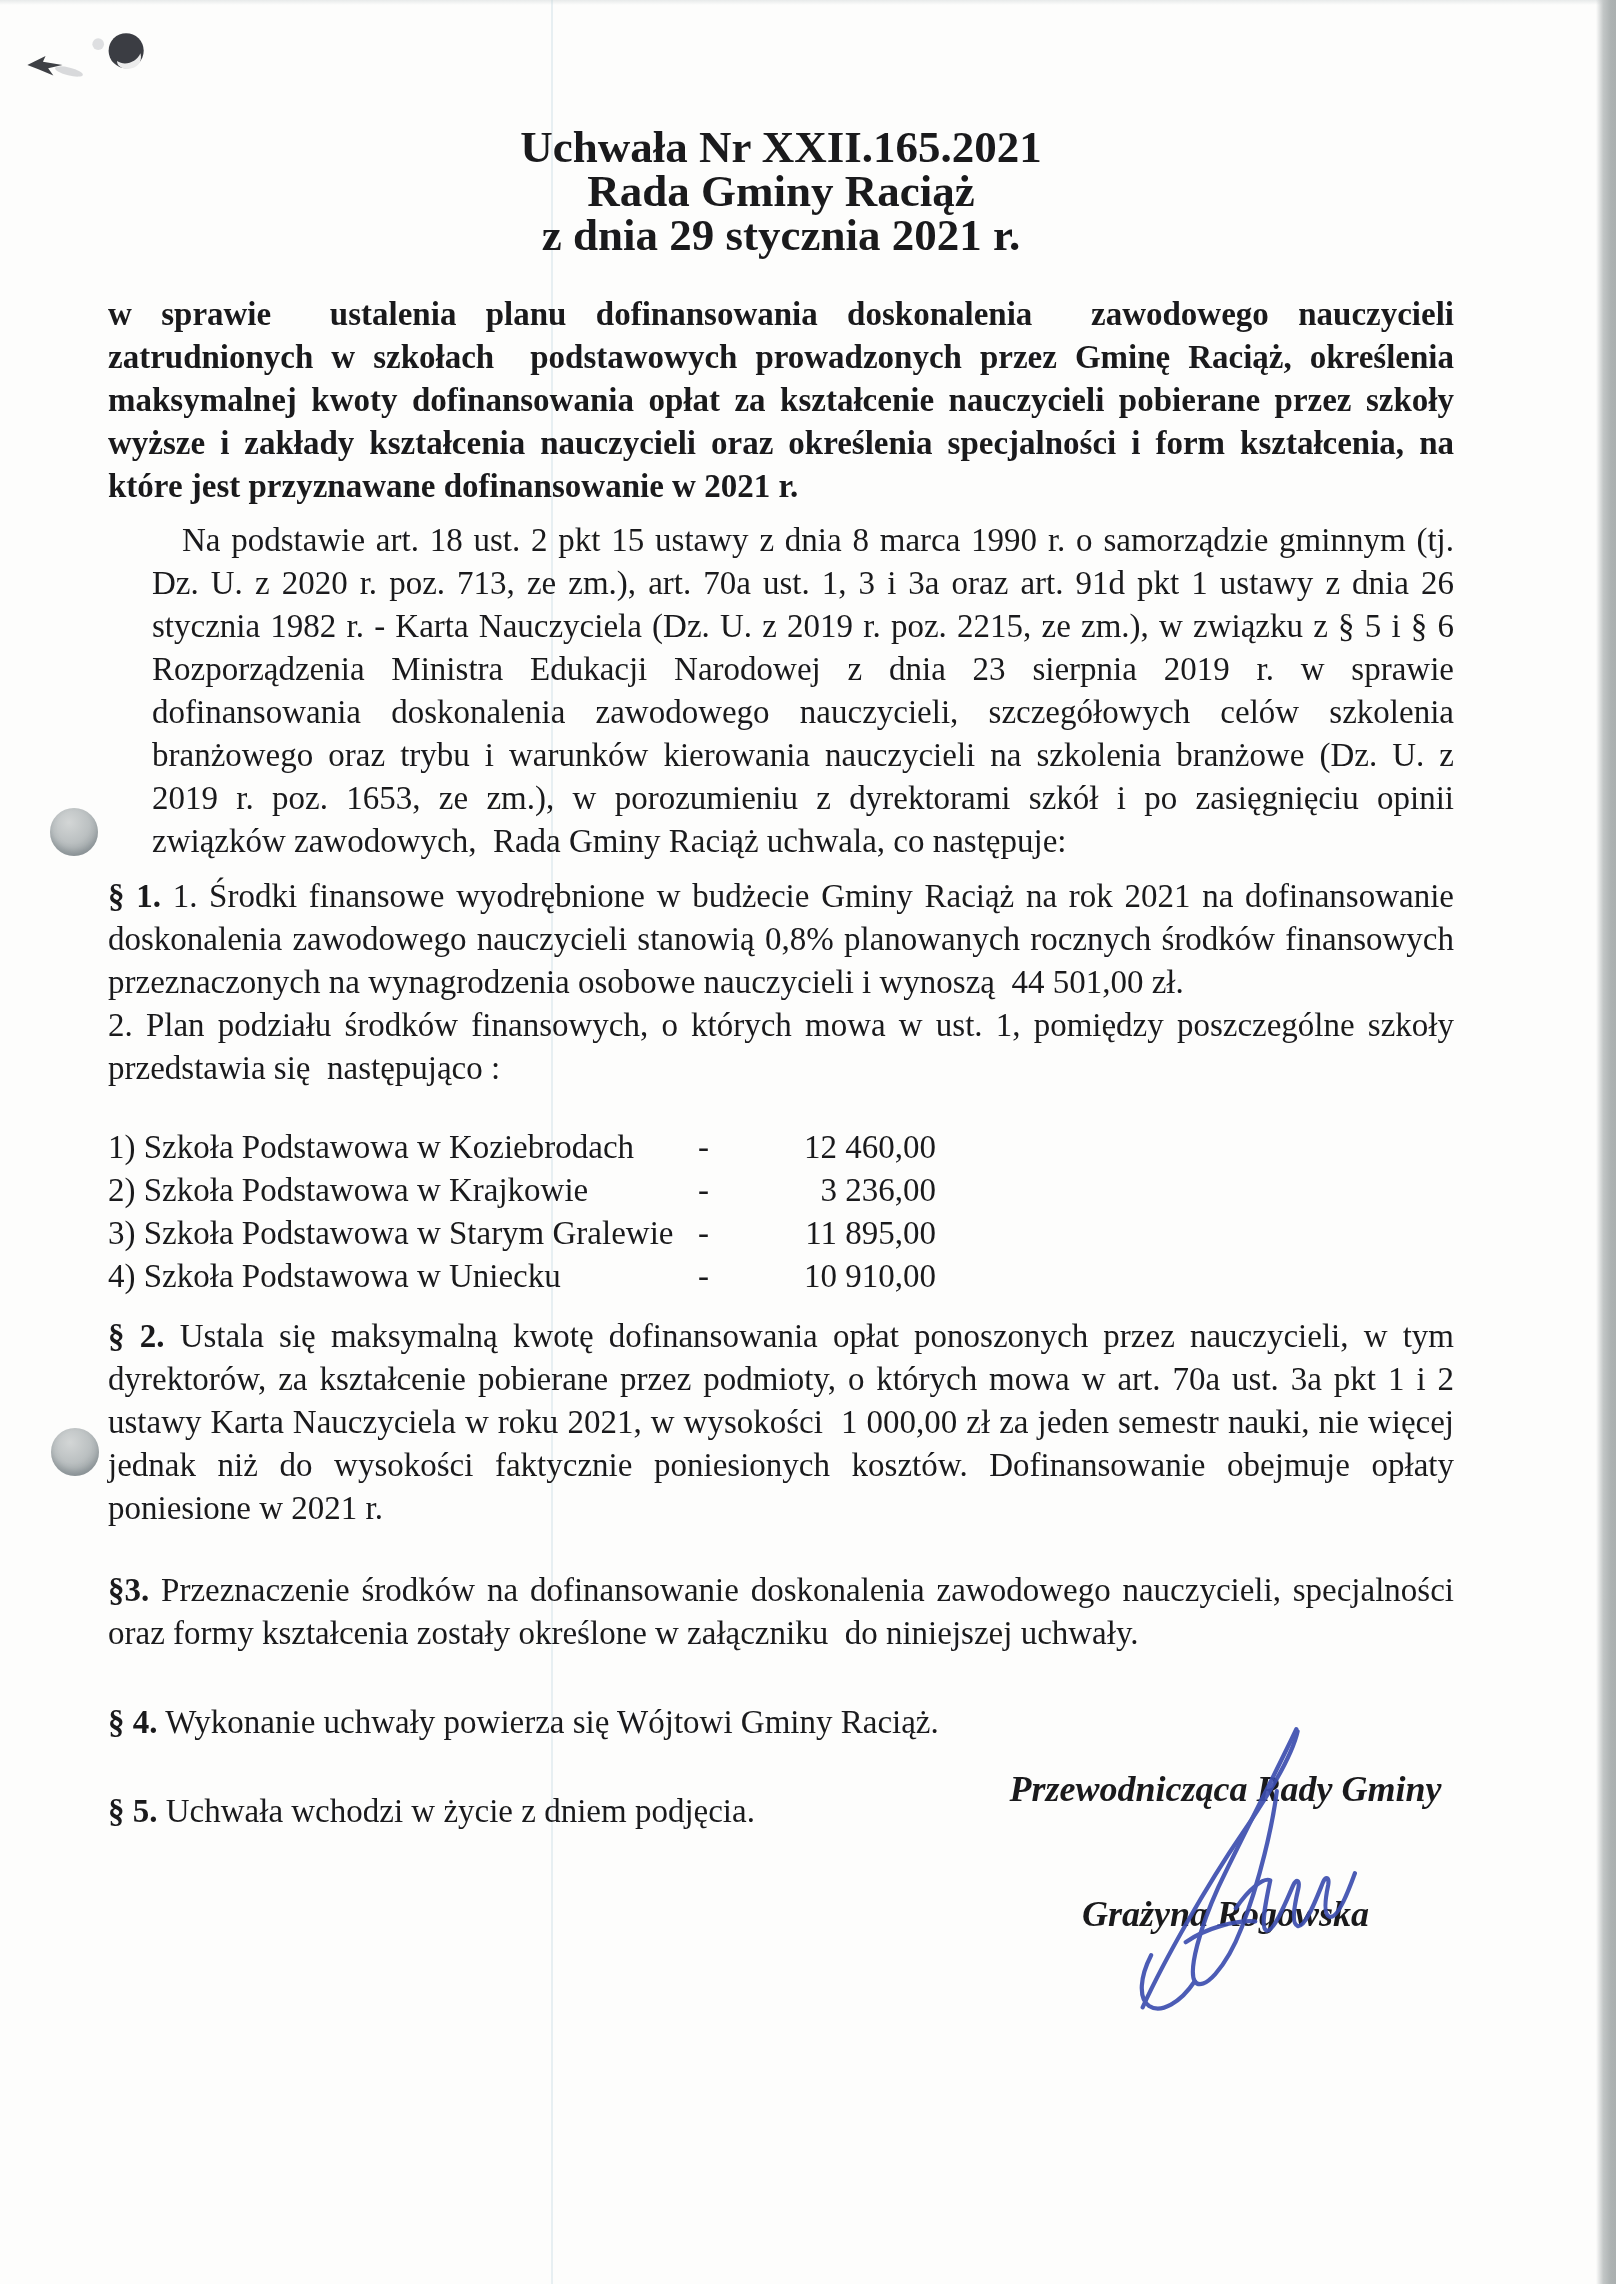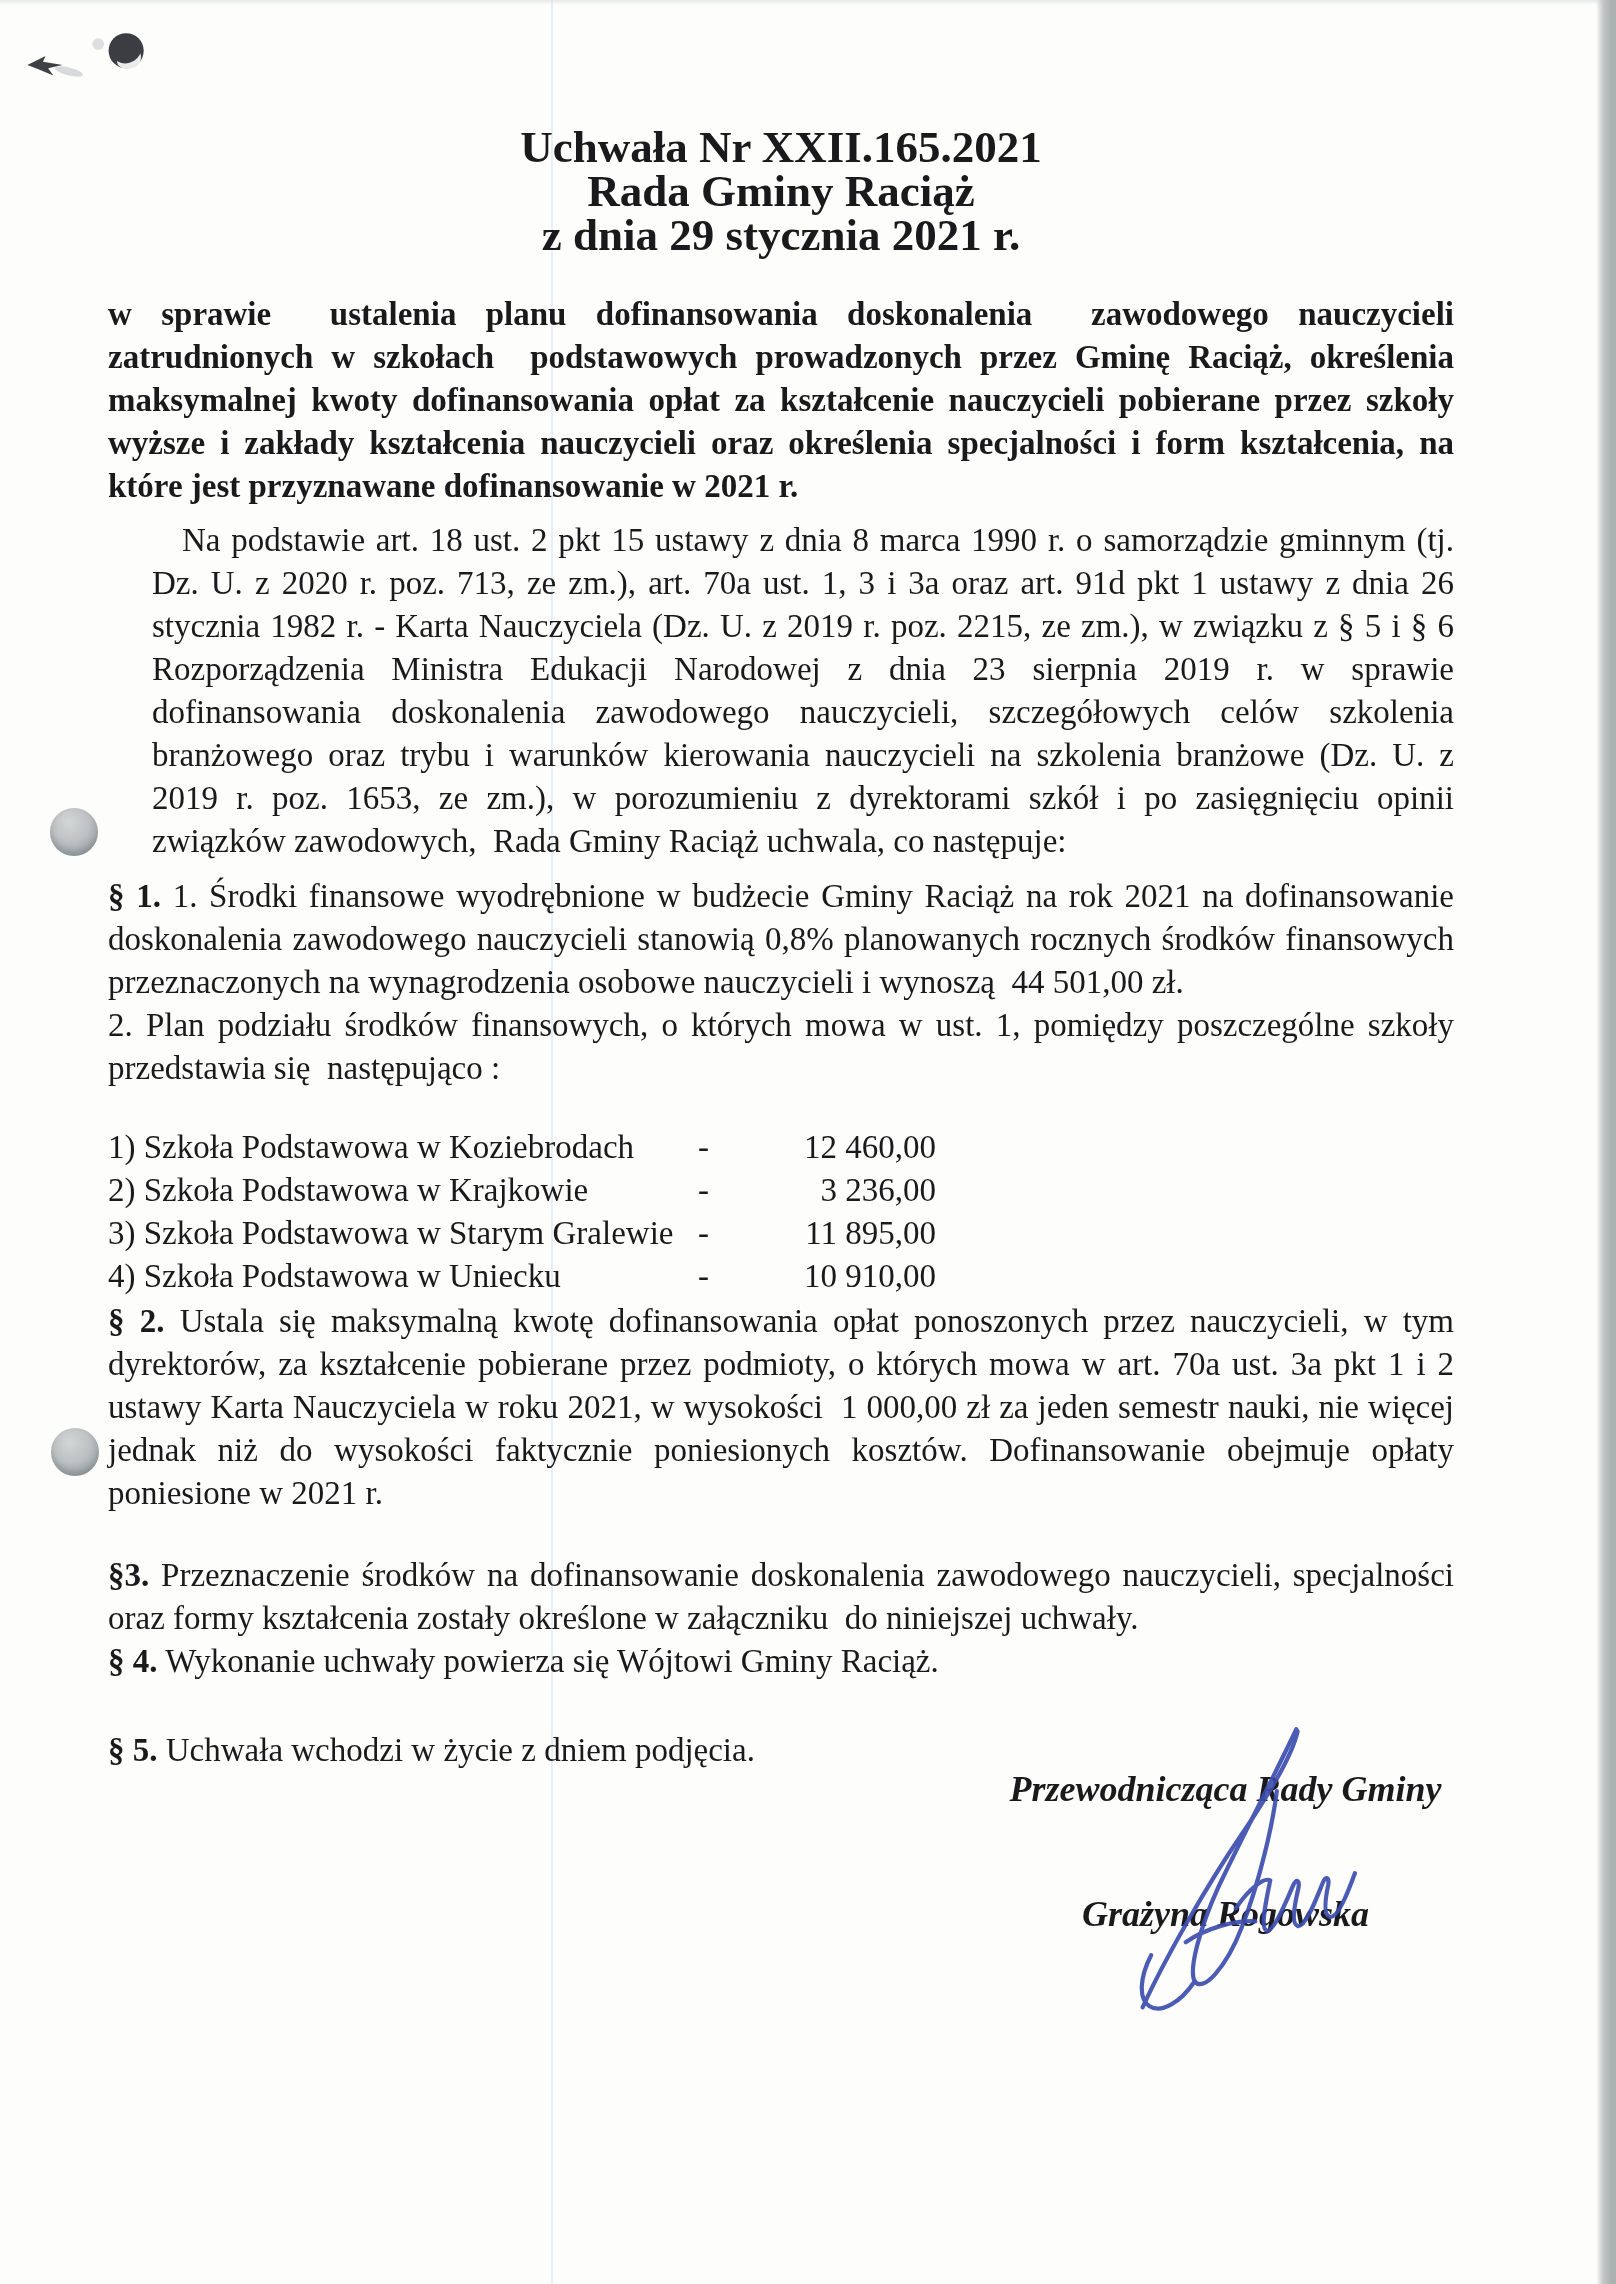--- a/index.html
+++ b/index.html
@@ -48,23 +48,23 @@
   .body-par { text-align: justify; }
   .pre { white-space: pre-wrap; }
   .legal { margin-top: 11px; text-indent: 30px; margin-left: 44px; }
   .sec1 { margin-top: 11.7px; }
   .par-label { font-weight: bold; }
   .school-list { width: 828px; margin-top: 36px; }
   .school-row { display: flex; line-height: 43px; }
   .school-name { min-width: 590px; padding-right: 11.7px; }
   .school-dash { padding-right: 6.5px; }
   .school-amount { margin-left: auto; }
-  .sec2 { margin-top: 2px; }
+  .sec2 { margin-top: 17px; }
   .sec3 { margin-top: 39px; }
-  .sec4 { }
+  .sec4 { margin-top: 46px; }
   .sec5 { margin-top: 46px; }
 
   
   .signature-block {
     position: absolute; left: 978px; top: 1768px; width: 495px;
     text-align: center; font-weight: bold; font-style: italic;
     font-size: 36px; line-height: 42px;
   }
   .signatory-name { margin-top: 83px; }
   .signature-svg { position: absolute; left: 1102px; top: 1713px; }

